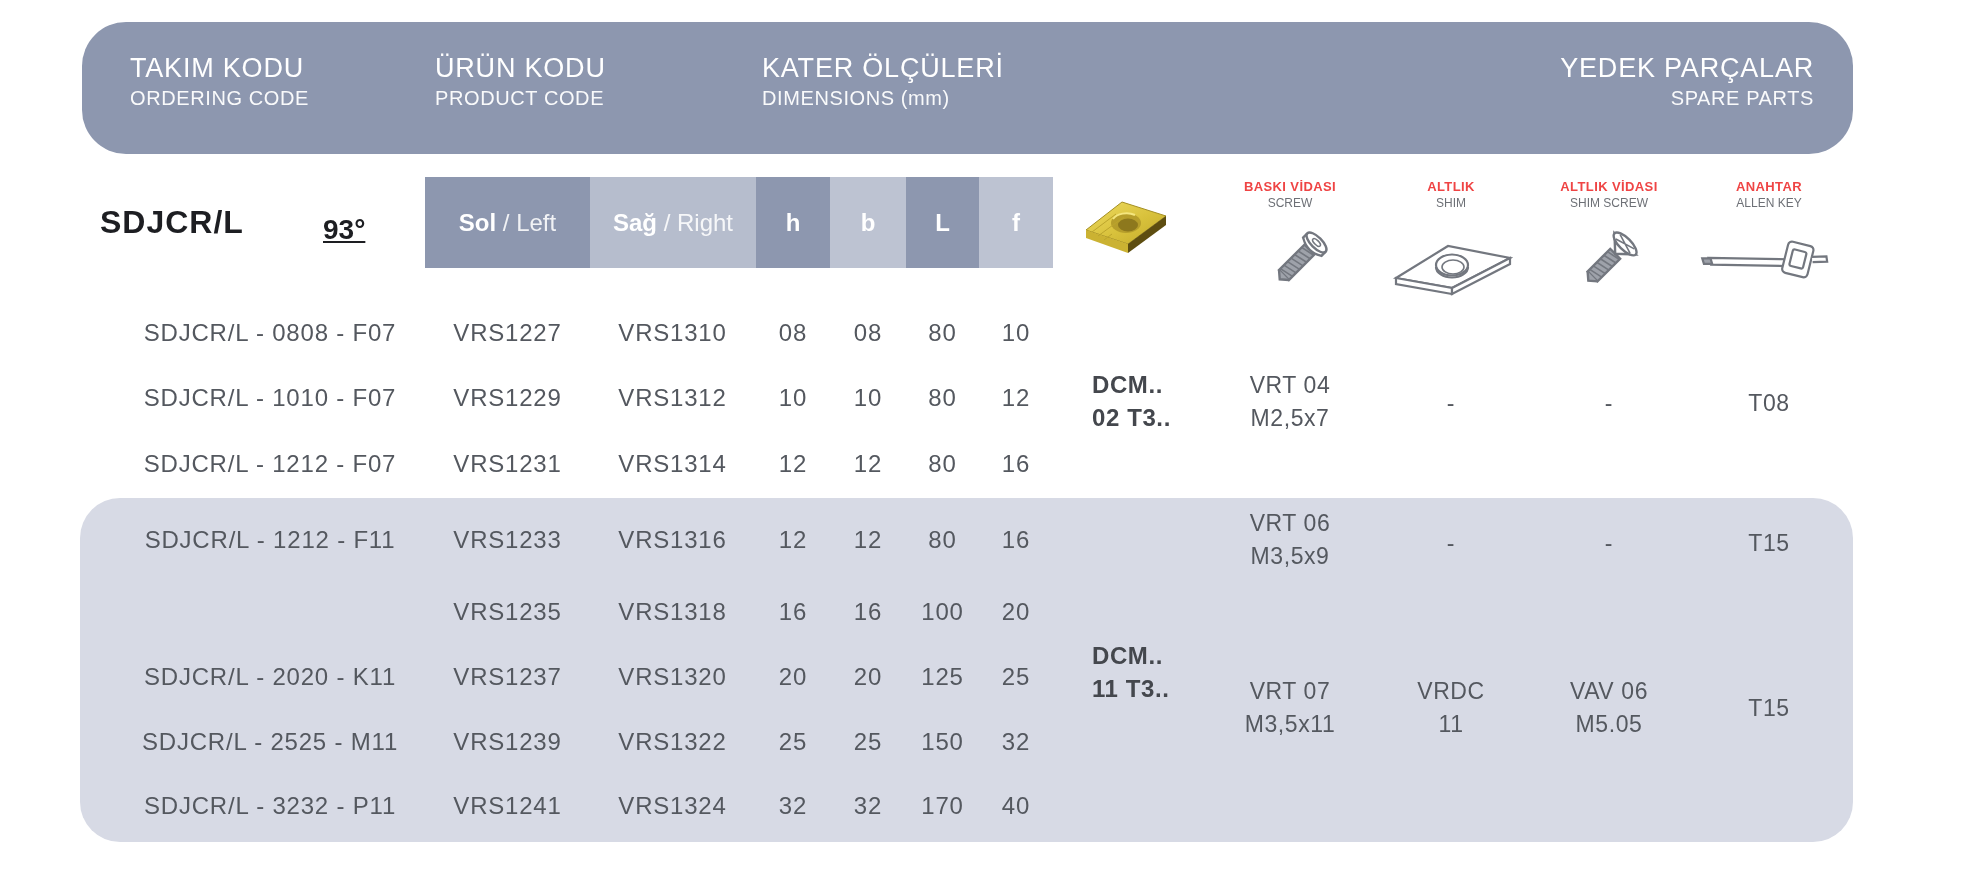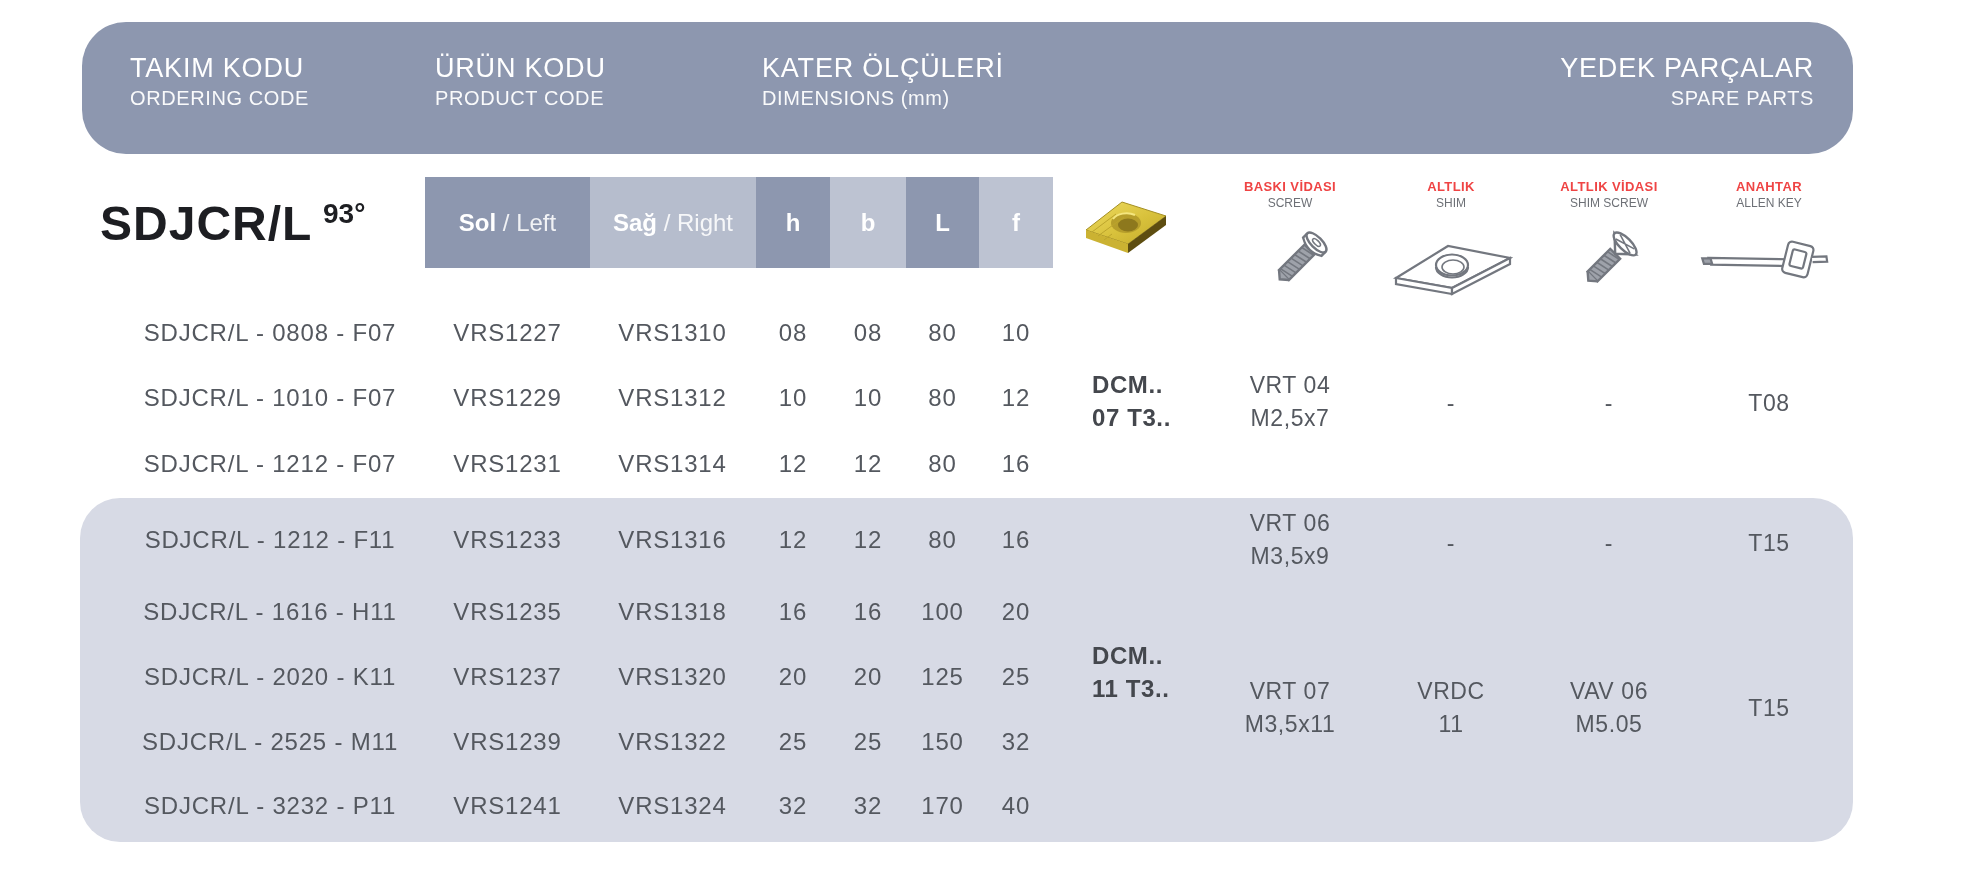--- a/index.html
+++ b/index.html
@@ -18,22 +18,22 @@
     font-family:"Liberation Sans", sans-serif;
   }
   .abs{position:absolute;}
   
   .hdr-bar{left:82px;top:22px;width:1771px;height:132px;background:var(--bar);border-radius:44px;}
   .hdr-col{position:absolute;top:52px;color:#fff;}
   .hdr-title{font-size:27px;font-weight:400;letter-spacing:.8px;line-height:32px;}
   .hdr-sub{font-size:20px;font-weight:400;letter-spacing:.6px;line-height:28px;color:rgba(255,255,255,.95);}
   .hdr-right{text-align:right;}
   
-  .tool-name{left:100px;top:196px;font-size:48px;font-weight:800;letter-spacing:1px;color:var(--title);}
-  .tool-angle{left:323px;top:198px;font-size:28px;font-weight:800;color:var(--title);}
+  .tool-name{left:100px;top:204px;font-size:32px;font-weight:800;letter-spacing:1px;color:var(--title);}
+  .tool-angle{left:323px;top:214px;font-size:28px;font-weight:800;color:var(--title);text-decoration:underline;}
   
   .box{top:177px;height:91px;display:flex;align-items:center;justify-content:center;color:#fff;font-size:24px;}
   .box .b{font-weight:700;}
   .box .r{font-weight:400;color:rgba(255,255,255,.88);white-space:pre;}
   .box-dark{background:var(--bar);}
   .box-light{background:var(--box-light);}
   .box-lighter{background:var(--box-lighter);}
   
   .sp-col{top:178px;width:190px;text-align:center;}
   .sp-title{font-size:13px;font-weight:700;letter-spacing:.4px;color:#ef4444;line-height:17px;}
@@ -212,21 +212,20 @@
   <div class="row" style="top:522px">
     <div class="cell c-code">SDJCR/L - 1212 - F11</div>
     <div class="cell c-left">VRS1233</div>
     <div class="cell c-right">VRS1316</div>
     <div class="cell c-h">12</div>
     <div class="cell c-b">12</div>
     <div class="cell c-L">80</div>
     <div class="cell c-f">16</div>
   </div>
   <div class="row" style="top:594px">
-    <div class="cell c-code">SDJCR/L - 1616 - H11</div>
     <div class="cell c-left">VRS1235</div>
     <div class="cell c-right">VRS1318</div>
     <div class="cell c-h">16</div>
     <div class="cell c-b">16</div>
     <div class="cell c-L">100</div>
     <div class="cell c-f">20</div>
   </div>
   <div class="row" style="top:659px">
     <div class="cell c-code">SDJCR/L - 2020 - K11</div>
     <div class="cell c-left">VRS1237</div>
@@ -250,21 +249,21 @@
     <div class="cell c-left">VRS1241</div>
     <div class="cell c-right">VRS1324</div>
     <div class="cell c-h">32</div>
     <div class="cell c-b">32</div>
     <div class="cell c-L">170</div>
     <div class="cell c-f">40</div>
   </div>
 
   <div class="abs grp-bold" style="left:1092px;top:368px">
     <div>DCM..</div>
-    <div>07 T3..</div>
+    <div>02 T3..</div>
   </div>
   <div class="abs grp" style="left:1200px;top:369px">
     <div>VRT 04</div>
     <div>M2,5x7</div>
   </div>
   <div class="abs grp one" style="left:1361px;top:385px">-</div>
   <div class="abs grp one" style="left:1519px;top:385px">-</div>
   <div class="abs grp one" style="left:1679px;top:385px">T08</div>
 
   <div class="abs grp" style="left:1200px;top:507px">

